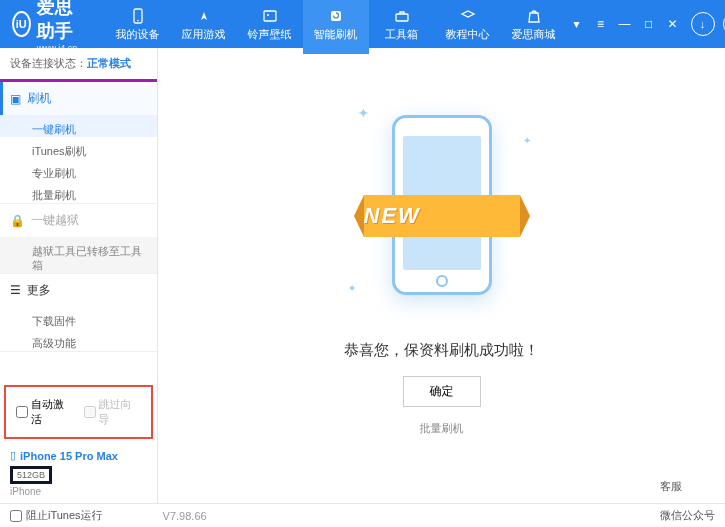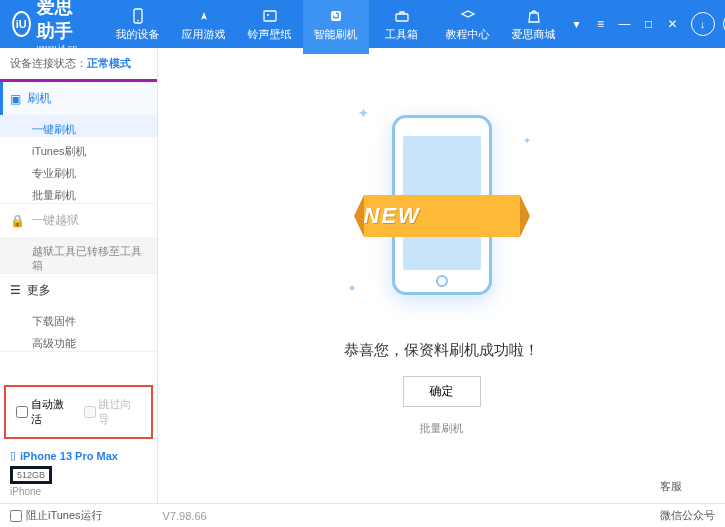--- a/index.html
+++ b/index.html
@@ -177,21 +177,21 @@
           <span>自动激活</span>
         </label>
       <label class="chk disabled">
           <input type="checkbox" disabled="" style="">
           <span>跳过向导</span>
         </label>
     </div>
     <div class="device-info">
       <div style="display:flex;align-items:center;gap:4px">
         <span style="color:#2680eb">▯</span>
-        <span class="device-name">iPhone 13 Pro Max</span>
+        <span class="device-name">iPhone 15 Pro Max</span>
       </div>
       <span class="device-storage">512GB</span>
       <div class="device-type">iPhone</div>
     </div>
   </div>
 
   <div class="main">
     <div class="phone-img">
       <span class="sparkle" style="top:-10px;left:-24px">✦</span>
       <span class="sparkle" style="top:20px;right:-30px;font-size:10px">✦</span>

